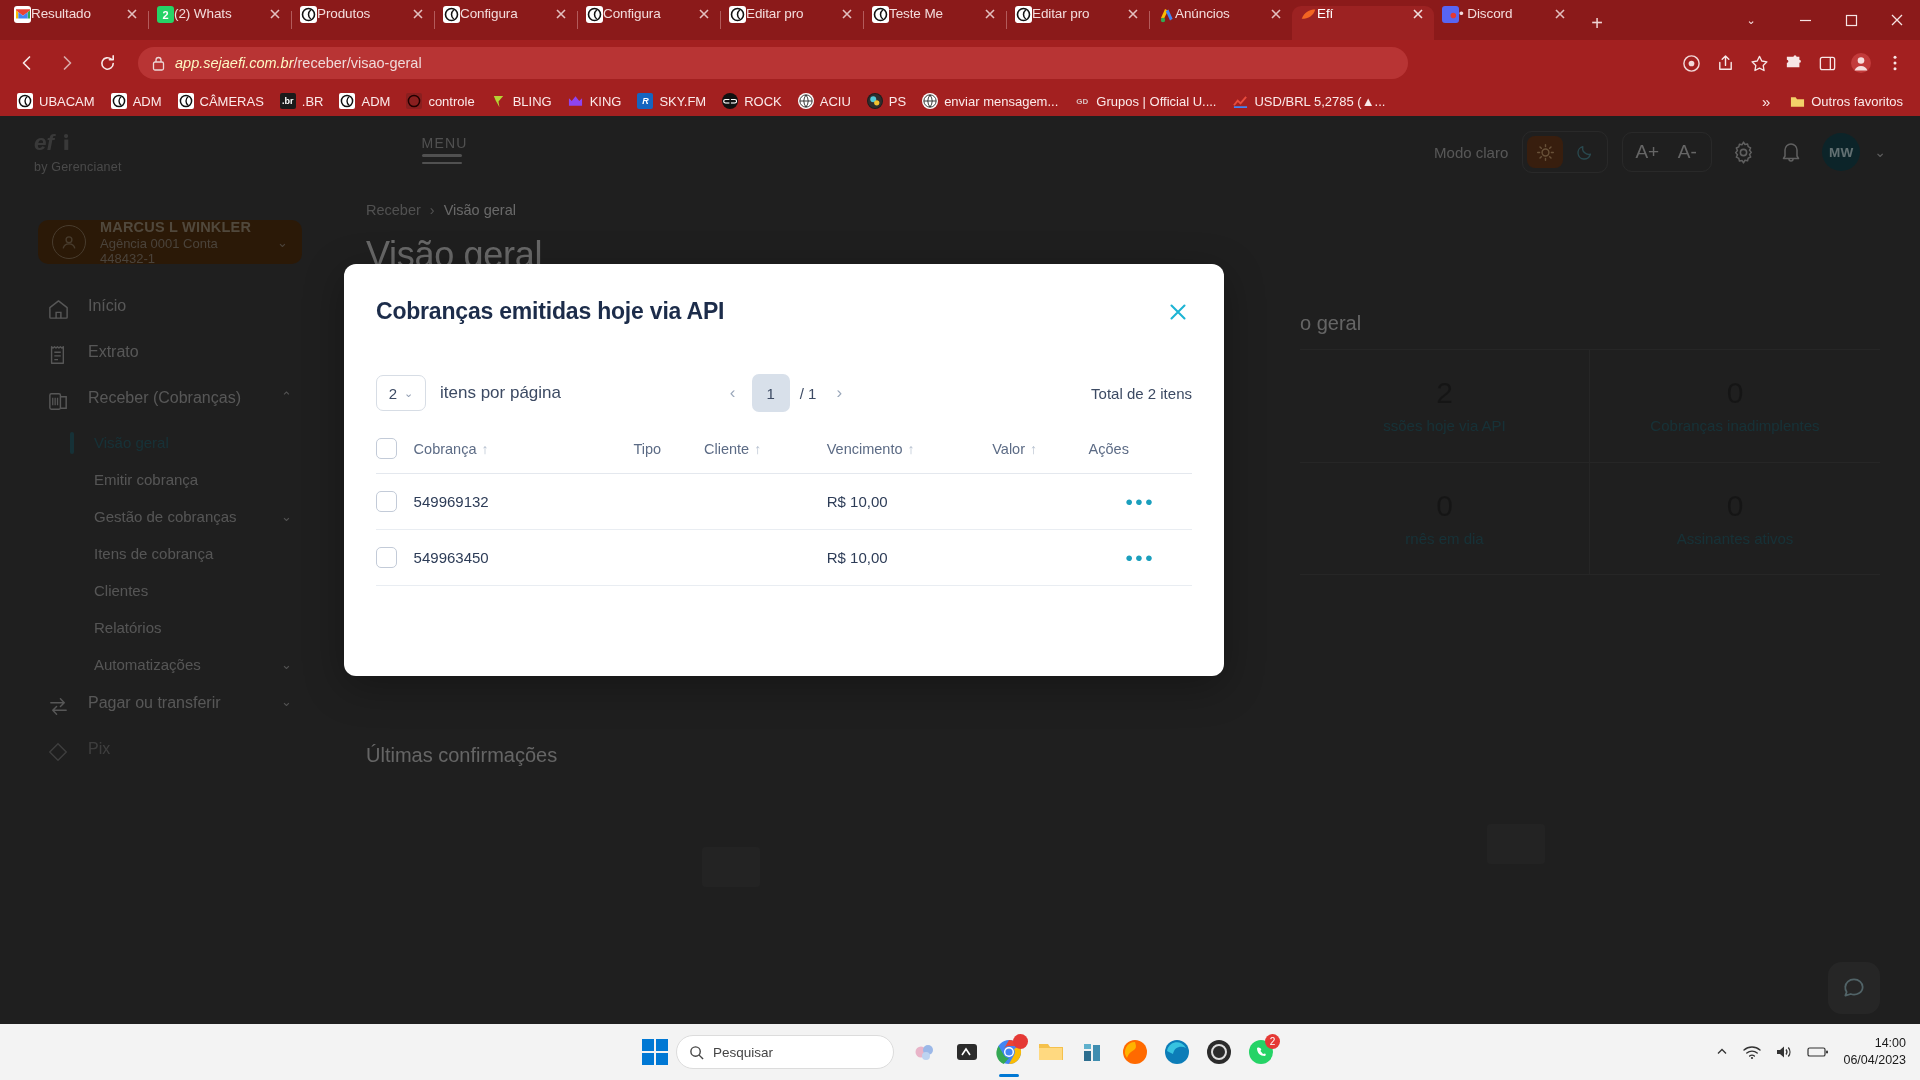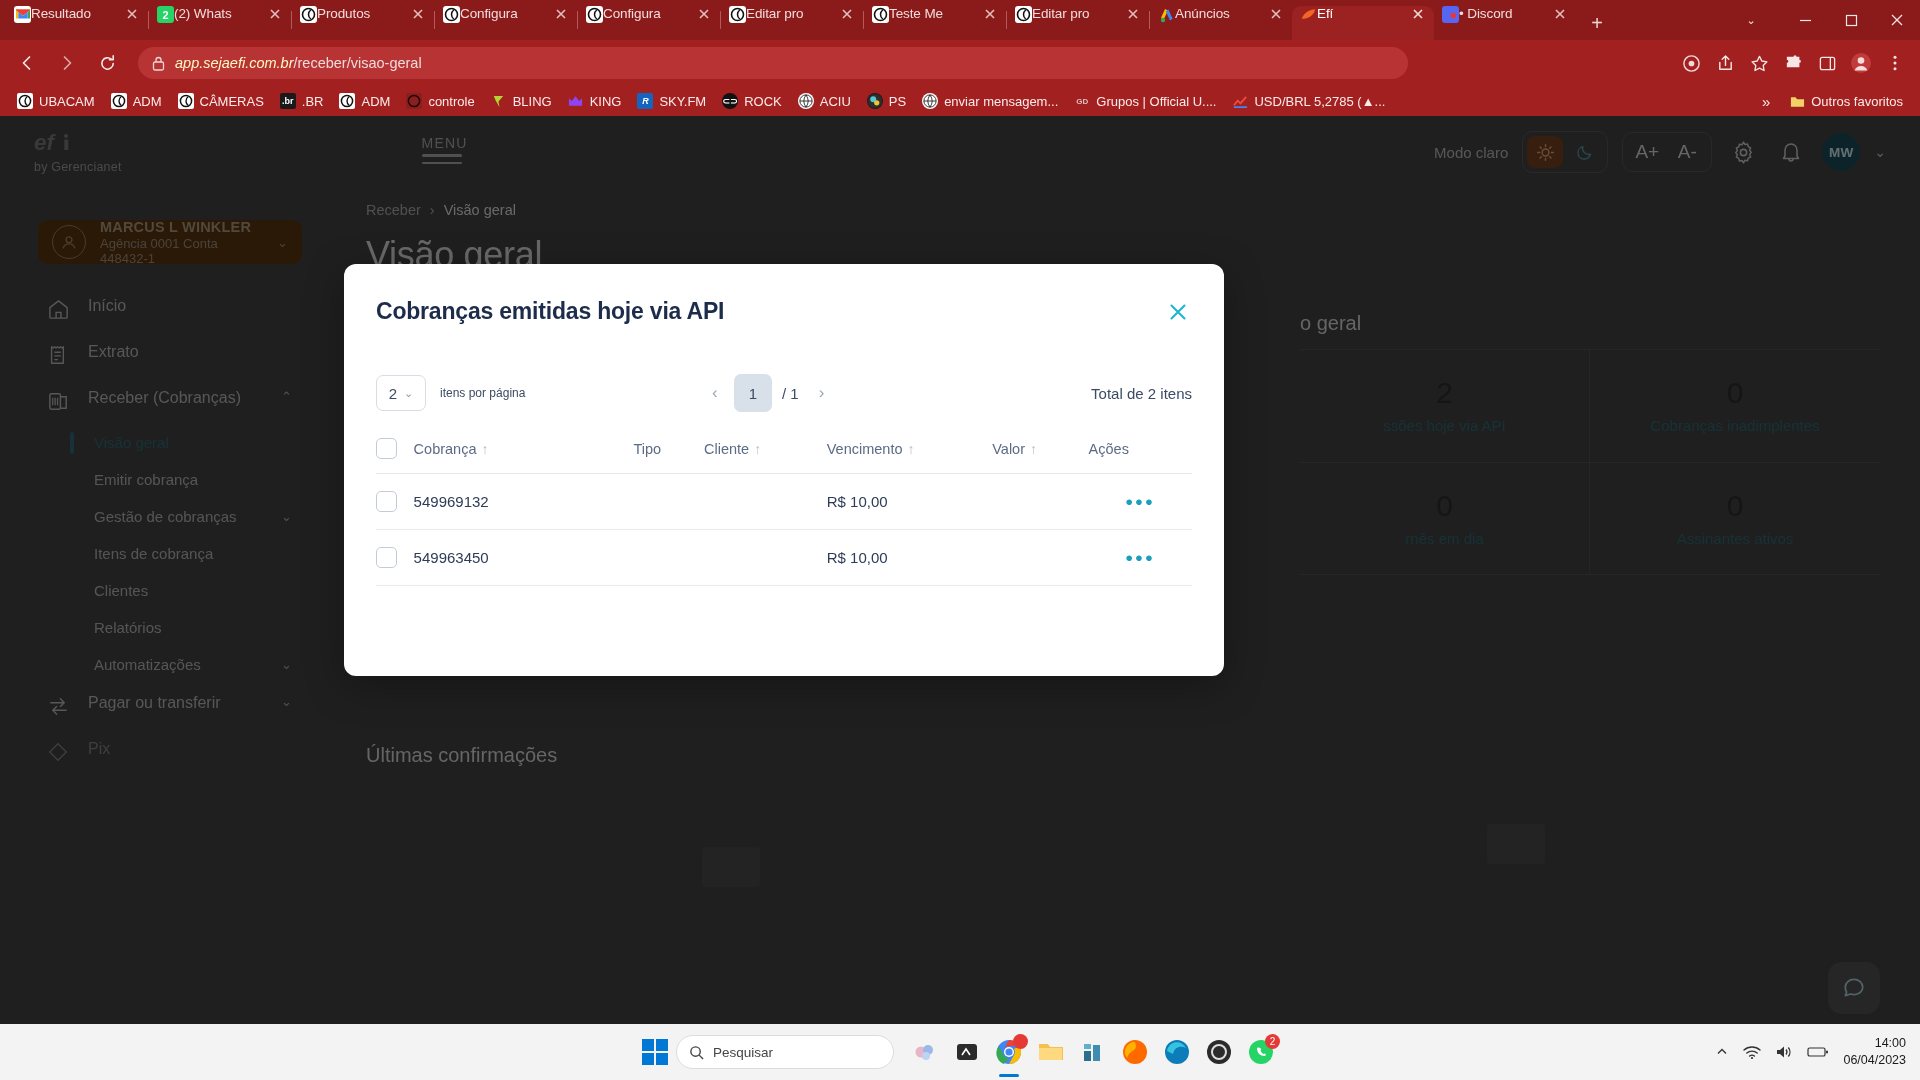--- a/index.html
+++ b/index.html
@@ -179,21 +179,21 @@
   .modal-head { display:flex; align-items:flex-start; padding-top: 34px; }
   .modal-title { font-size: 23px; color: #1c2c4a; font-weight: 700; letter-spacing:-.2px; }
   .modal-close { margin-left:auto; color: #1db4d4; width: 28px; height:28px;
     display:flex; align-items:center; justify-content:center; }
 
   .pager { display:flex; align-items:center; margin-top: 48px; }
   .ppsel { width: 50px; height: 36px; border: 1px solid #d7dde5; border-radius: 7px;
     display:flex; align-items:center; justify-content:center; gap: 7px;
     font-size: 15px; color: #3c4a63; }
   .ppsel .cv { font-size: 11px; color:#8e9bb0; }
-  .pplabel { margin-left: 14px; font-size: 12px; color: #3c4a63; }
+  .pplabel { margin-left: 14px; font-size: 17px; color: #3c4a63; }
   .pgnav { margin-left: auto; margin-right: auto; display:flex; align-items:center; gap: 4px; transform: translateX(-40px); }
   .pgarrow { width: 30px; height: 30px; display:flex; align-items:center;
     justify-content:center; color:#9aa7ba; font-size: 17px; }
   .pgcur { width: 38px; height: 38px; background: #d8e0ea; border-radius: 7px;
     display:flex; align-items:center; justify-content:center; font-size: 15px; color:#3c4a63; }
   .pgtot { font-size: 15px; color:#3c4a63; margin: 0 4px 0 6px; }
   .ptotal { font-size: 15px; color:#3c4a63; }
 
   table.tbl { width: 816px; border-collapse: collapse; margin-top: 26px; }
   table.tbl th { text-align: left; font-weight: 400; font-size: 14.5px;

